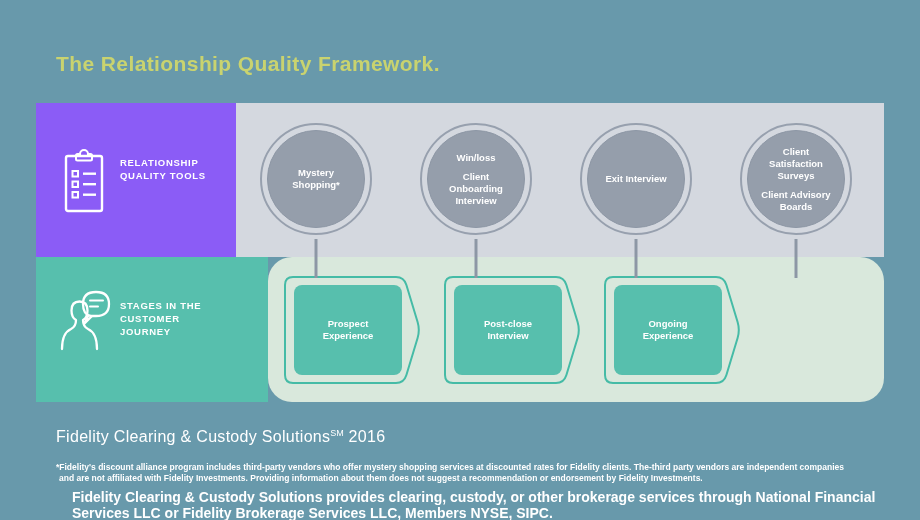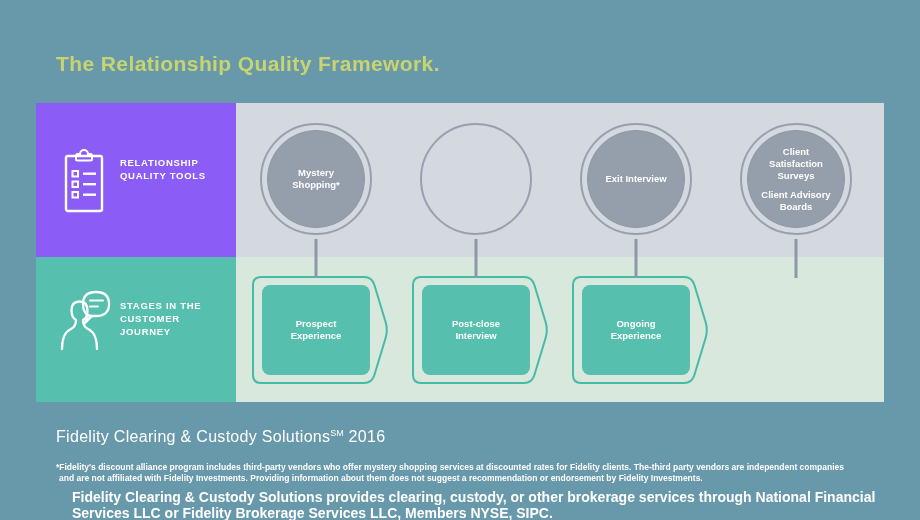--- a/index.html
+++ b/index.html
@@ -18,33 +18,33 @@
     color:#c9d36f;
   }
   
   .frame { position:absolute; left:36px; top:103px; width:848px; }
   .row { display:flex; }
   .row-tools  { height:154px; }
   .row-stages { height:145px; }
 
   .label-box { width:200px; flex:0 0 200px; position:relative; }
   .label-box.tools  { background:#8b5cf6; }
-  .label-box.stages { background:#57bfad; }
+  .label-box.stages { background:#57bfad;padding-left:32px; }
   .label-icon { position:absolute; left:28px; top:44px; }
   .label-box.stages .label-icon { left:22px; top:28px; }
   .label-text {
     position:absolute; left:84px; top:53px;
     color:#ffffff; font-size:9.5px; font-weight:700;
     letter-spacing:0.7px; line-height:13px; max-width:118px;
   }
   .label-box.stages .label-text { top:42px; max-width:92px; }
 
   .band { flex:1; position:relative; display:flex; }
   .band.tools  { background:#d4d8df; }
-  .band.stages { background:#d9e8dc; }
+  .band.stages { background:#d9e8dc;border-radius:24px; }
 
   
   .tool-cell { width:160px; flex:0 0 160px; position:relative; height:154px; }
   .circle-ring {
     position:absolute; left:50%; top:20px; transform:translateX(-50%);
     width:112px; height:112px; border-radius:50%;
     border:2px solid #97a0ae; box-sizing:border-box;
   }
   .circle-fill {
     position:absolute; left:50%; top:27px; transform:translateX(-50%);
@@ -117,20 +117,24 @@
     <div class="band tools">
       <div class="tool-cell">
         <div class="circle-ring"></div>
         <div class="circle-fill">
           <div class="tg">Mystery Shopping*</div>
         </div>
         <div class="connector"></div>
       </div>
       <div class="tool-cell">
         <div class="circle-ring"></div>
+        <div class="circle-fill">
+          <div class="tg">Win/loss</div>
+          <div class="tg">Client Onboarding Interview</div>
+        </div>
         <div class="connector"></div>
       </div>
       <div class="tool-cell">
         <div class="circle-ring"></div>
         <div class="circle-fill">
           <div class="tg">Exit Interview</div>
         </div>
         <div class="connector"></div>
       </div>
       <div class="tool-cell">

